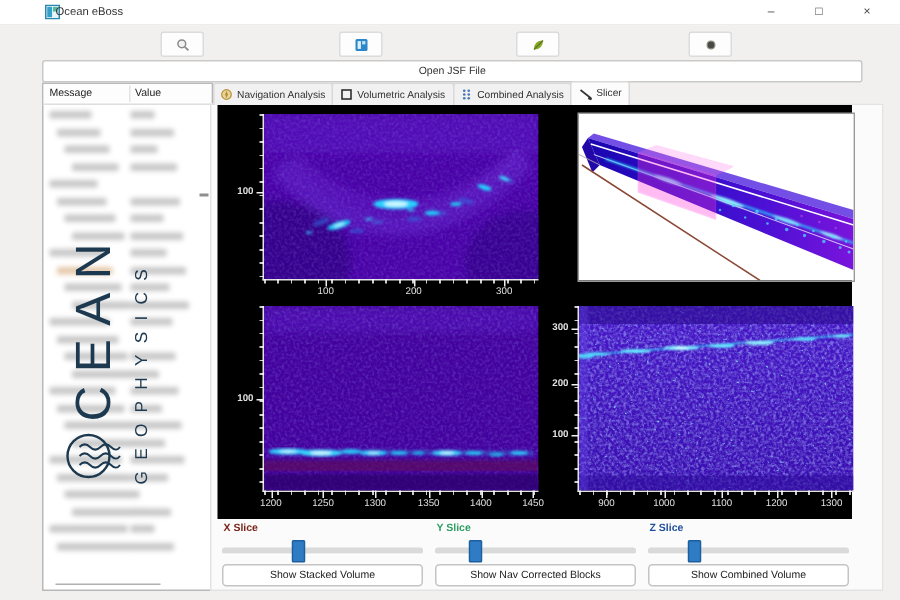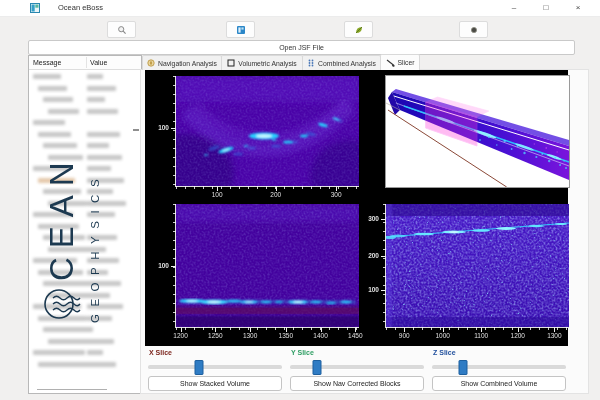--- a/index.html
+++ b/index.html
@@ -3,21 +3,21 @@
 <meta charset="utf-8">
 <style>
   html,body{margin:0;padding:0;}
   body{width:600px;height:400px;position:relative;overflow:hidden;background:#f1f0ef;
        font-family:"Liberation Sans",sans-serif;outline:1px solid #cfcfcf;}
   .abs{position:absolute;}
 
   
   .titlebar{left:0;top:0;width:600px;height:16px;background:#fff;border-bottom:1px solid #ececec;}
   .app-icon{left:30px;top:3px;width:10px;height:10px;}
-  .title-text{left:58px;top:0;height:28px;line-height:16px;font-size:7.5px;color:#333;}
+  .title-text{left:37px;top:0;height:28px;line-height:16px;font-size:7.5px;color:#333;}
   .win-btn{top:0;width:26px;height:15px;text-align:center;line-height:15px;font-size:8px;color:#444;}
   .win-min{left:501px;} .win-max{left:533px;} .win-close{left:565px;}
 
   
   .tool-btn{top:21px;width:27px;height:15px;background:#fdfdfd;border:1px solid #dcdcdc;border-radius:2px;
             display:flex;align-items:center;justify-content:center;}
   .open-btn{left:28px;top:40px;width:545px;height:13px;background:#fff;border:1px solid #c9c9c9;border-radius:2px;
             text-align:center;line-height:13px;font-size:7px;color:#333;}
 
   

